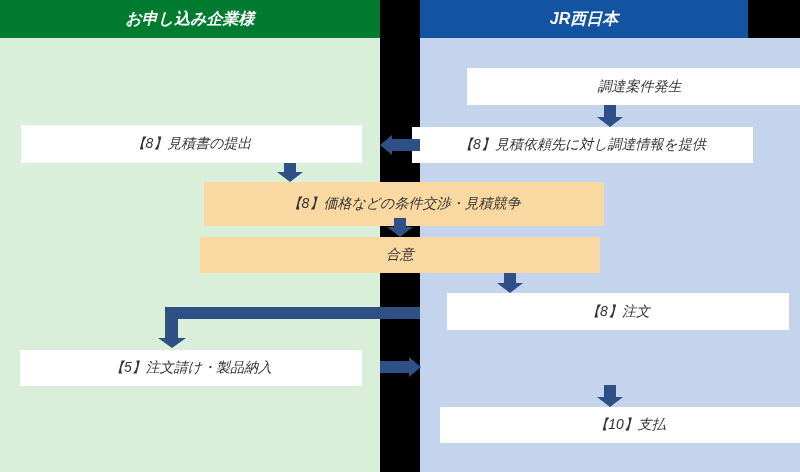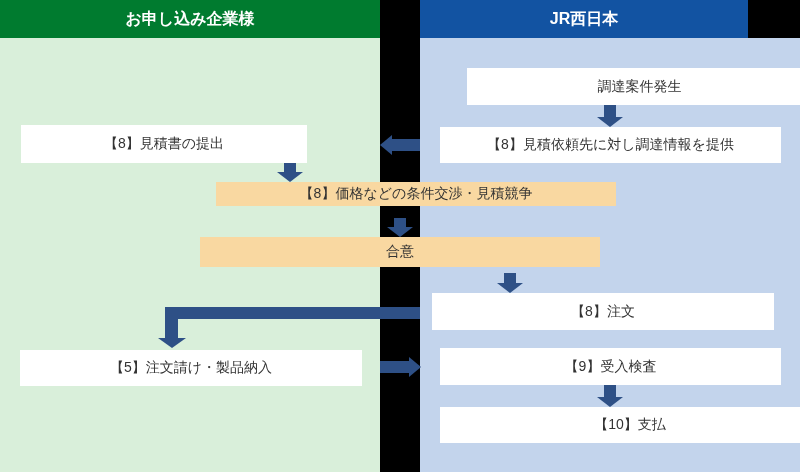--- a/index.html
+++ b/index.html
@@ -6,20 +6,21 @@
   body {
     font-family: "Liberation Sans", "DejaVu Sans", sans-serif;
     background: #000;
   }
   #stage {
     position: relative;
     width: 800px;
     height: 472px;
     overflow: hidden;
     background: #000;
+    font-style: italic;
   }
   
   .col-left-bg {
     position: absolute; left: 0; top: 38px; width: 380px; height: 434px;
     background: #d9efda;
   }
   .col-right-bg {
     position: absolute; left: 420px; top: 38px; width: 380px; height: 434px;
     background: #c3d4ec;
   }
@@ -40,30 +41,30 @@
     position: absolute;
     display: flex; align-items: center; justify-content: center;
     background: #ffffff;
     color: #333333;
     font-size: 14px;
     text-align: center;
   }
   .box.orange { background: #f9d8a1; }
   
   .b-case    { left: 440px; top: 68px;  width: 345px; height: 37px; margin-left: 27px; }
-  .b-provide { left: 440px; top: 127px; width: 341px; height: 36px; }
-  .b-order   { left: 432px; top: 293px; width: 342px; height: 37px; }
+  .b-provide { left: 412px; top: 127px; width: 341px; height: 36px; }
+  .b-order   { left: 447px; top: 293px; width: 342px; height: 37px; }
   .b-inspect { left: 440px; top: 348px; width: 341px; height: 37px; }
   .b-pay     { left: 440px; top: 407px; width: 380px; height: 36px; }
   
-  .b-quote   { left: 21px;  top: 125px; width: 286px; height: 38px; }
+  .b-quote   { left: 21px;  top: 125px; width: 341px; height: 38px; }
   .b-deliver { left: 20px;  top: 350px; width: 342px; height: 36px; }
   
-  .b-nego    { left: 216px; top: 182px; width: 400px; height: 24px; }
-  .b-agree   { left: 200px; top: 237px; width: 400px; height: 30px; }
+  .b-nego    { left: 204px; top: 182px; width: 400px; height: 44px; }
+  .b-agree   { left: 200px; top: 237px; width: 400px; height: 36px; }
 
   
   .shaft { position: absolute; background: #2e5086; }
   .tri   { position: absolute; width: 0; height: 0; }
   .tri-down  { border-left: 13px solid transparent; border-right: 13px solid transparent; border-top: 10px solid #2e5086; }
   .tri-left  { border-top: 10px solid transparent; border-bottom: 10px solid transparent; border-right: 12px solid #2e5086; }
   .tri-right { border-top: 10px solid transparent; border-bottom: 10px solid transparent; border-left: 12px solid #2e5086; }
 </style>
 </head>
 <body>
@@ -73,21 +74,20 @@
   <div class="col-left-bg"></div>
   <div class="col-right-bg"></div>
   <div class="divider"></div>
 
   <div class="hdr hdr-left">お申し込み企業様</div>
   <div class="hdr hdr-right">JR西日本</div>
 
   <div class="box b-case">調達案件発生</div>
   <div class="box b-provide">【8】見積依頼先に対し調達情報を提供</div>
   <div class="box b-order">【8】注文</div>
-  <div class="box b-inspect">【9】受入検査</div>
   <div class="box b-pay">【10】支払</div>
 
   <div class="box b-quote">【8】見積書の提出</div>
   <div class="box b-deliver">【5】注文請け・製品納入</div>
 
   <div class="box orange b-nego">【8】価格などの条件交渉・見積競争</div>
   <div class="box orange b-agree">合意</div>
 
   <div>
     <div class="shaft" style="left:604px; top:105px; width:12px; height:12px;"></div>

